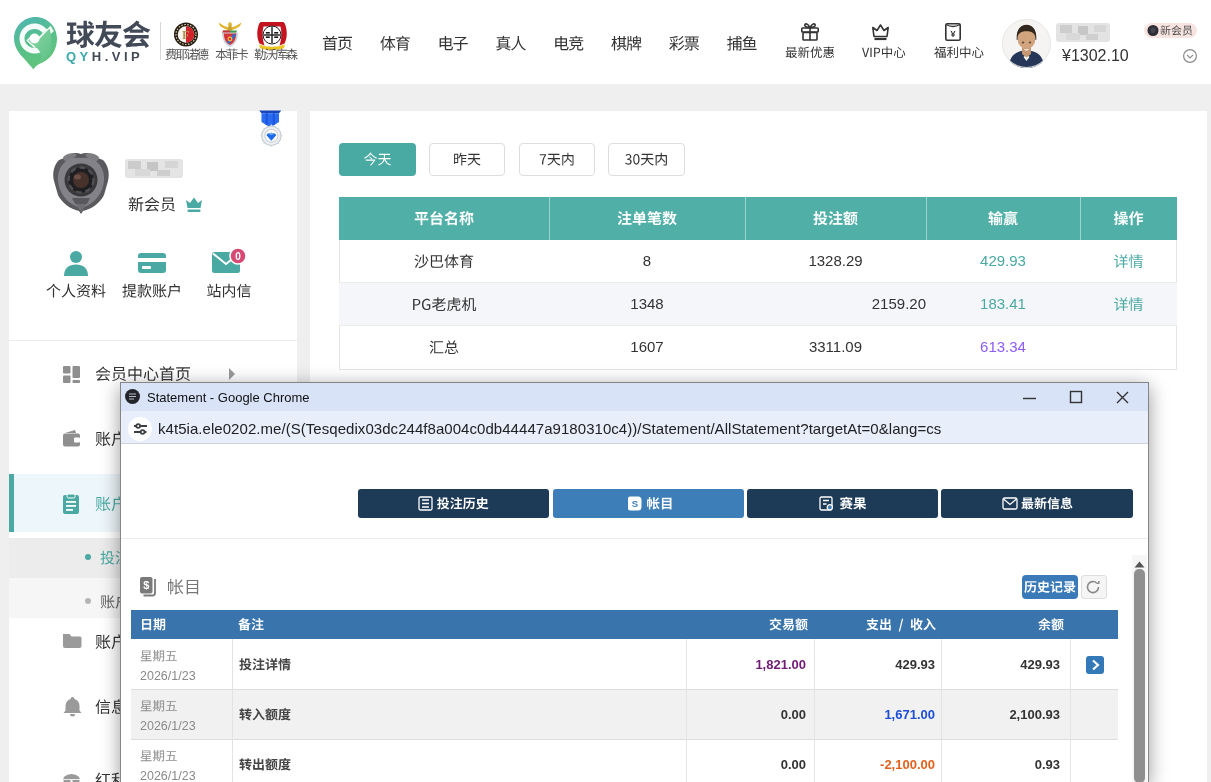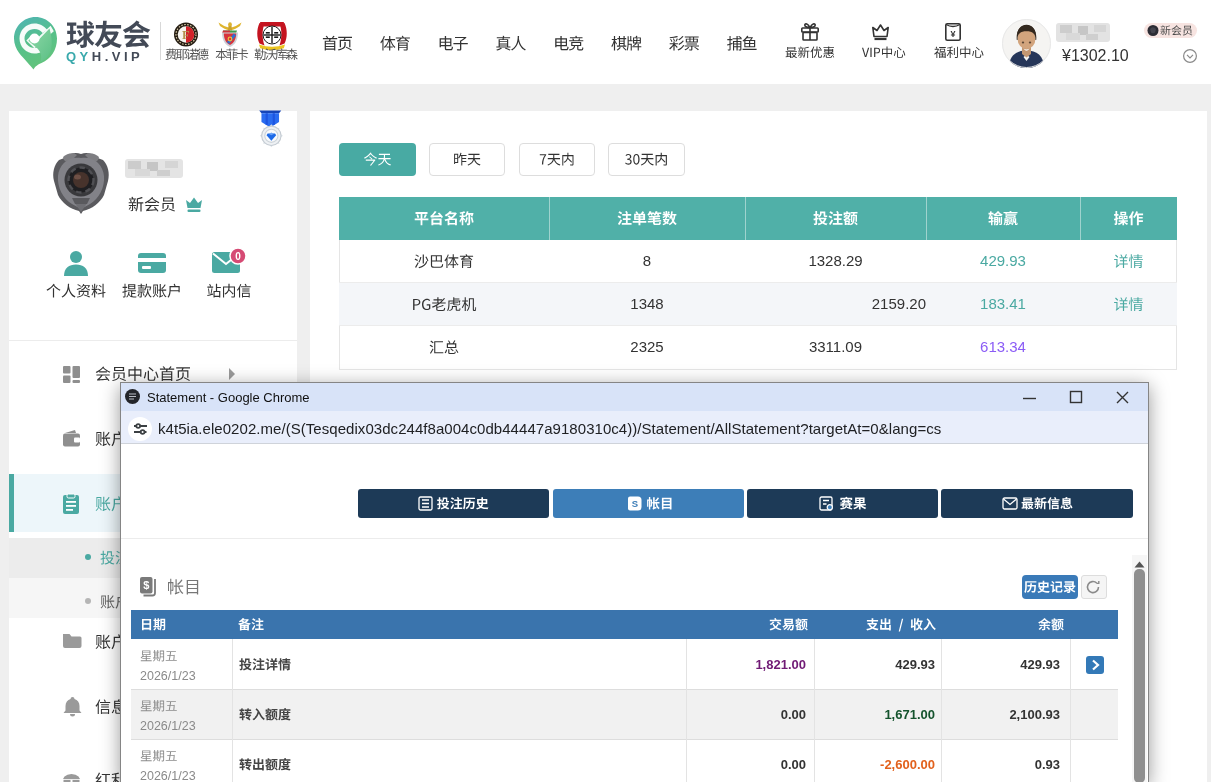--- a/index.html
+++ b/index.html
@@ -36,21 +36,21 @@
 <div class="abs" style="left:1080px;top:197px;width:1px;height:43px;background:#9fd3ce"></div>
 <div class="abs" style="left:339px;top:283px;width:838px;height:43px;background:#f4f6f9"></div>
 <div class="abs" style="left:339px;top:282px;width:838px;height:1px;background:#ececec"></div>
 <div class="abs" style="left:339px;top:325px;width:838px;height:1px;background:#ececec"></div>
 <div class="abs numc" style="left:549px;top:252px;width:196px;text-align:center;font-size:15px;color:#333">8</div>
 <div class="abs" style="left:745px;top:252px;width:181px;text-align:center;font-size:15px;color:#333">1328.29</div>
 <div class="abs" style="left:926px;top:252px;width:154px;text-align:center;font-size:15px;color:#4aa9a2">429.93</div>
 <div class="abs" style="left:549px;top:295px;width:196px;text-align:center;font-size:15px;color:#333">1348</div>
 <div class="abs" style="left:745px;top:295px;width:181px;text-align:right;font-size:15px;color:#333">2159.20</div>
 <div class="abs" style="left:926px;top:295px;width:154px;text-align:center;font-size:15px;color:#4aa9a2">183.41</div>
-<div class="abs" style="left:549px;top:338px;width:196px;text-align:center;font-size:15px;color:#333">2325</div>
+<div class="abs" style="left:549px;top:338px;width:196px;text-align:center;font-size:15px;color:#333">1607</div>
 <div class="abs" style="left:745px;top:338px;width:181px;text-align:center;font-size:15px;color:#333">3311.09</div>
 <div class="abs" style="left:926px;top:338px;width:154px;text-align:center;font-size:15px;color:#8b5cf6">613.34</div>
 
 <svg class="abs" style="left:0;top:0;z-index:5" width="1211" height="782">
     <defs>
 <linearGradient id="lg1" x1="0" y1="0" x2="0.4" y2="1">
  <stop offset="0" stop-color="#4fb3b8"></stop>
         <stop offset="0.55" stop-color="#56c08a"></stop>
         <stop offset="1" stop-color="#62c37c"></stop>
 </linearGradient>
@@ -312,24 +312,24 @@
 <div class="abs" style="left:941px;top:639px;width:1px;height:144px;background:#e3e3e3;z-index:12"></div>
 <div class="abs" style="left:1070px;top:639px;width:1px;height:144px;background:#e3e3e3;z-index:12"></div>
 
 <div class="abs" style="left:140px;top:669px;font-size:12.5px;color:#8a8a8a;z-index:12">2026/1/23</div>
 <div class="abs" style="left:140px;top:719px;font-size:12.5px;color:#8a8a8a;z-index:12">2026/1/23</div>
 <div class="abs" style="left:140px;top:769px;font-size:12.5px;color:#8a8a8a;z-index:12">2026/1/23</div>
 <div class="abs" style="left:686px;top:657px;width:120px;text-align:right;font-size:13px;font-weight:bold;color:#701a75;z-index:12">1,821.00</div>
 <div class="abs" style="left:815px;top:657px;width:120px;text-align:right;font-size:13px;font-weight:bold;color:#333;z-index:12">429.93</div>
 <div class="abs" style="left:940px;top:657px;width:120px;text-align:right;font-size:13px;font-weight:bold;color:#333;z-index:12">429.93</div>
 <div class="abs" style="left:686px;top:707px;width:120px;text-align:right;font-size:13px;font-weight:bold;color:#333;z-index:12">0.00</div>
-<div class="abs" style="left:815px;top:707px;width:120px;text-align:right;font-size:13px;font-weight:bold;color:#14532d;z-index:12">1,671.00</div>
+<div class="abs" style="left:815px;top:707px;width:120px;text-align:right;font-size:13px;font-weight:bold;color:#1d4ed8;z-index:12">1,671.00</div>
 <div class="abs" style="left:940px;top:707px;width:120px;text-align:right;font-size:13px;font-weight:bold;color:#333;z-index:12">2,100.93</div>
 <div class="abs" style="left:686px;top:757px;width:120px;text-align:right;font-size:13px;font-weight:bold;color:#333;z-index:12">0.00</div>
-<div class="abs" style="left:815px;top:757px;width:120px;text-align:right;font-size:13px;font-weight:bold;color:#e2611c;z-index:12">-2,600.00</div>
+<div class="abs" style="left:815px;top:757px;width:120px;text-align:right;font-size:13px;font-weight:bold;color:#e2611c;z-index:12">-2,100.00</div>
 <div class="abs" style="left:940px;top:757px;width:120px;text-align:right;font-size:13px;font-weight:bold;color:#333;z-index:12">0.93</div>
 
 <svg class="abs" style="left:0;top:0;z-index:20" width="1211" height="782">
     <g transform="translate(125,389)">
  <circle cx="7.5" cy="7.5" r="7.5" fill="#23252a"></circle>
  <path d="M4 5 h7 M4 7.5 h7 M4 10 h5" stroke="#b9bcc4" stroke-width="1"></path>
 </g>
 <g transform="translate(128,417)">
  <circle cx="12" cy="12" r="12" fill="#fff"></circle>
  <g stroke="#3c4043" stroke-width="1.8" fill="none">

